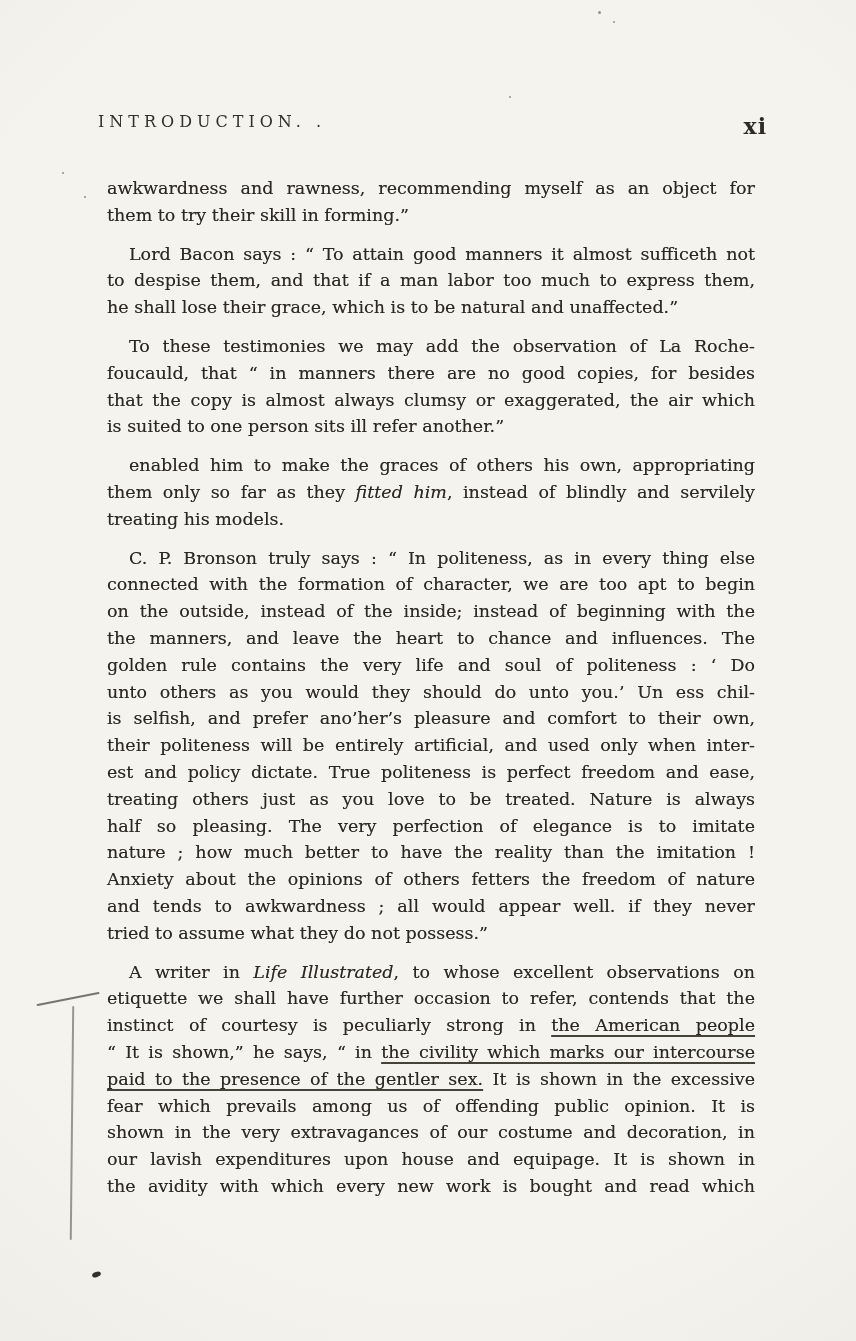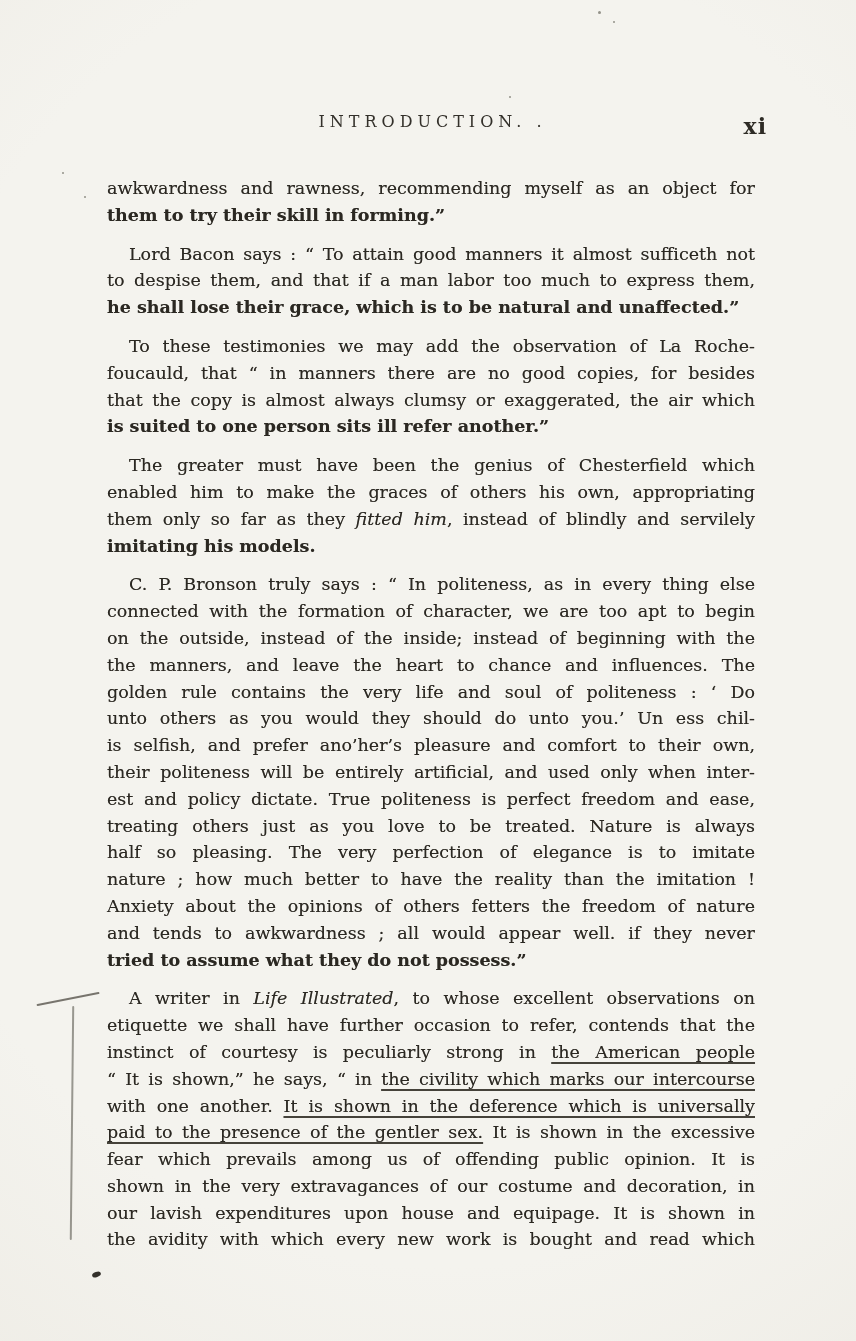--- a/index.html
+++ b/index.html
@@ -24,21 +24,20 @@
     position: absolute;
     left: 95px;
     top: 112px;
     width: 672px;
     height: 26px;
   }
   .header .title {
     position: absolute;
     left: 3px;
     right: 0;
-    text-align: center;
     font-size: 16px;
     letter-spacing: 5px;
     color: #33302a;
   }
   .header .pagenum {
     position: absolute;
     right: 0;
     top: 1px;
     font-size: 22px;
     font-weight: bold;
@@ -54,21 +53,21 @@
     font-size: 17.5px;
     line-height: 26.8px;
     text-shadow: 0 0 0.6px rgba(43, 40, 34, 0.5);
   }
   .para { margin: 12px; }
   .para.indent .line:first-child { text-indent: 22px; }
   .line {
     text-align: justify;
     text-align-last: justify;
   }
-  .line.last { text-align-last: left; font-weight: bold; }
+  .line.last { text-align-last: left; }
   .italic { font-style: italic; }
   .underline {
     text-decoration: underline;
     text-decoration-color: #45423a;
     text-decoration-thickness: 1.6px;
     text-underline-offset: 4px;
   }
   
   .mark { position: absolute; background: #4d4a42; }
   .tick {
@@ -124,24 +123,23 @@
         <div class="line"><span>to despise them, and that if a man labor too much to express them,</span></div>
         <div class="line last"><span>he shall lose their grace, which is to be natural and unaffected.”</span></div>
       </div>
       <div class="para indent">
         <div class="line"><span>To these testimonies we may add the observation of La Roche-</span></div>
         <div class="line"><span>foucauld, that “ in manners there are no good copies, for besides</span></div>
         <div class="line"><span>that the copy is almost always clumsy or exaggerated, the air which</span></div>
         <div class="line last"><span>is suited to one person sits ill refer another.”</span></div>
       </div>
       <div class="para indent">
-        <div class="line"><span>The greater must have been the genius of Chesterfield which</span></div>
         <div class="line"><span>enabled him to make the graces of others his own, appropriating</span></div>
         <div class="line"><span>them only so far as they </span><span class="italic">fitted him</span><span>, instead of blindly and servilely</span></div>
-        <div class="line last"><span>imitating his models.</span></div>
+        <div class="line last"><span>treating his models.</span></div>
       </div>
       <div class="para indent">
         <div class="line"><span>C. P. Bronson truly says : “ In politeness, as in every thing else</span></div>
         <div class="line"><span>connected with the formation of character, we are too apt to begin</span></div>
         <div class="line"><span>on the outside, instead of the inside; instead of beginning with the</span></div>
         <div class="line"><span>the manners, and leave the heart to chance and influences.  The</span></div>
         <div class="line"><span>golden rule contains the very life and soul of politeness : ‘ Do</span></div>
         <div class="line"><span>unto others as you would they should do unto you.’  Un ess chil-</span></div>
         <div class="line"><span>is selfish, and prefer ano’her’s pleasure and comfort to their own,</span></div>
         <div class="line"><span>their politeness will be entirely artificial, and used only when inter-</span></div>
@@ -151,21 +149,20 @@
         <div class="line"><span>nature ; how much better to have the reality than the imitation !</span></div>
         <div class="line"><span>Anxiety about the opinions of others fetters the freedom of nature</span></div>
         <div class="line"><span>and tends to awkwardness ; all would appear well. if they never</span></div>
         <div class="line last"><span>tried to assume what they do not possess.”</span></div>
       </div>
       <div class="para indent">
         <div class="line"><span>A writer in </span><span class="italic">Life Illustrated</span><span>, to whose excellent observations on</span></div>
         <div class="line"><span>etiquette we shall have further occasion to refer, contends that the</span></div>
         <div class="line"><span>instinct of courtesy is peculiarly strong in </span><span class="underline">the American people</span></div>
         <div class="line"><span>“ It is shown,” he says, “ in </span><span class="underline">the civility which marks our intercourse</span></div>
-        <div class="line"><span>with one another.  </span><span class="underline">It is shown in the deference which is universally</span></div>
         <div class="line"><span class="underline">paid to the presence of the gentler sex.</span><span>  It is shown in the excessive</span></div>
         <div class="line"><span>fear which prevails among us of offending public opinion.  It is</span></div>
         <div class="line"><span>shown in the very extravagances of our costume and decoration, in</span></div>
         <div class="line"><span>our lavish expenditures upon house and equipage.  It is shown in</span></div>
         <div class="line"><span>the avidity with which every new work is bought and read which</span></div>
       </div>
     </div>
 
   <div class="mark tick"></div>
   <div class="mark vline"></div>

